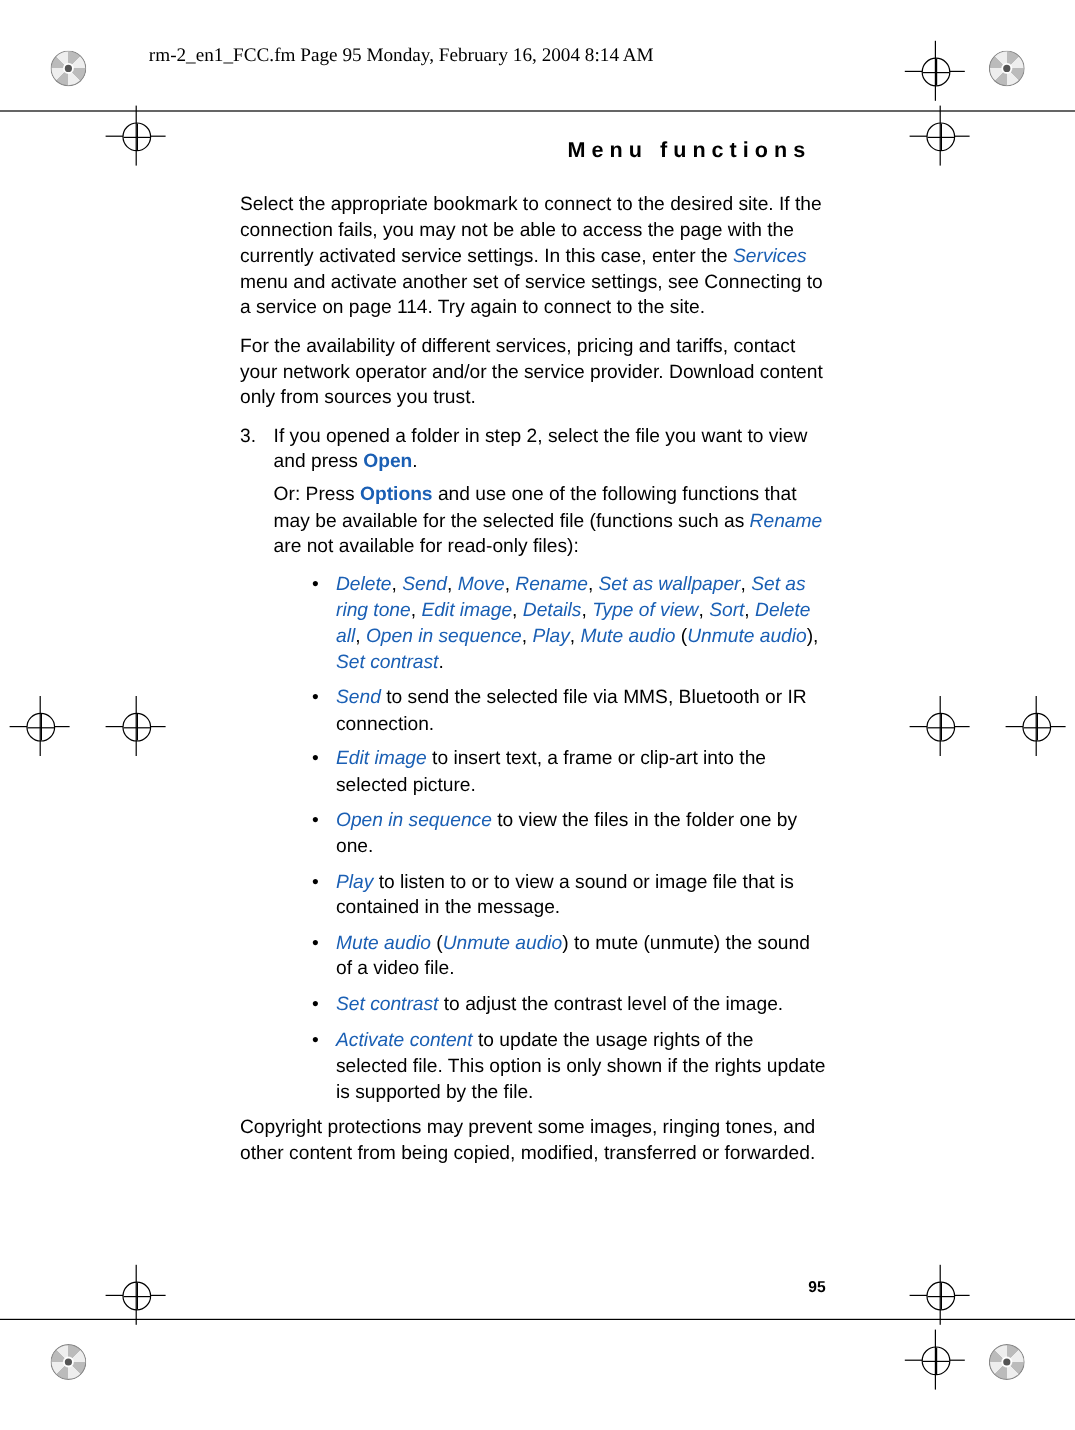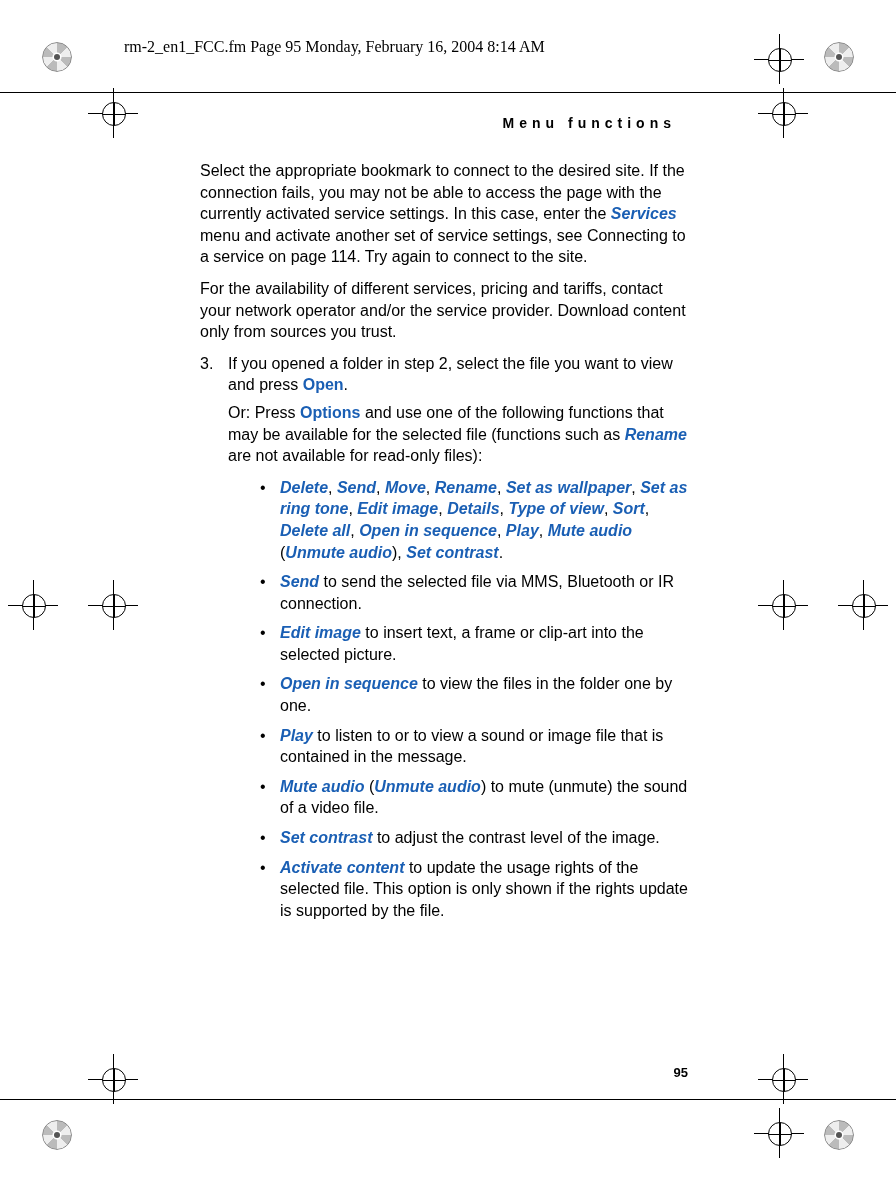--- a/index.html
+++ b/index.html
@@ -6,21 +6,21 @@
     margin: 0;
     padding: 0;
     background: #fff;
     width: 896px;
     height: 1192px;
     font-family: "Trebuchet MS", "Lucida Sans", sans-serif;
     color: #000;
     position: relative;
   }
   .link-bold { color: #1a5fb4; font-weight: bold; margin-top: 21px; }
-  .link-italic { color: #1a5fb4; font-style: italic; font-weight: bold; }
+  .link-italic { color: #1a5fb4; font-style: italic; }
 
   
   .reg {
     position: absolute;
     width: 30px;
     height: 30px;
   }
   .reg .circle {
     position: absolute;
     inset: 0;
@@ -103,21 +103,21 @@
     top: 38px;
     font-size: 16px;
     font-family: "Times New Roman", serif;
   }
 
   .section-header {
     position: absolute;
     right: 220px;
     top: 115px;
     letter-spacing: 5px;
-    font-size: 14px;
+    font-size: 18px;
     font-weight: bold;
   }
 
   .content {
     position: absolute;
     left: 200px;
     top: 160px;
     width: 490px;
     font-size: 16px;
     line-height: 1.35;
@@ -236,16 +236,17 @@
     </li>
     <li><span class="link-italic">Send</span><span> to send the selected file via MMS, Bluetooth or IR connection.</span></li>
     <li><span class="link-italic">Edit image</span><span> to insert text, a frame or clip-art into the selected picture.</span></li>
     <li><span class="link-italic">Open in sequence</span><span> to view the files in the folder one by one.</span></li>
     <li><span class="link-italic">Play</span><span> to listen to or to view a sound or image file that is contained in the message.</span></li>
     <li><span class="link-italic">Mute audio</span><span> (</span><span class="link-italic">Unmute audio</span><span>)</span><span> to mute (unmute) the sound of a video file.</span></li>
     <li><span class="link-italic">Set contrast</span><span> to adjust the contrast level of the image.</span></li>
     <li><span class="link-italic">Activate content</span><span> to update the usage rights of the selected file. This option is only shown if the rights update is supported by the file.</span></li>
   </ul>
 
+  <p>Copyright protections may prevent some images, ringing tones, and other content from being copied, modified, transferred or forwarded.</p>
 
 </div>
 
 <div class="page-num">95</div>
 
 </body></html>

